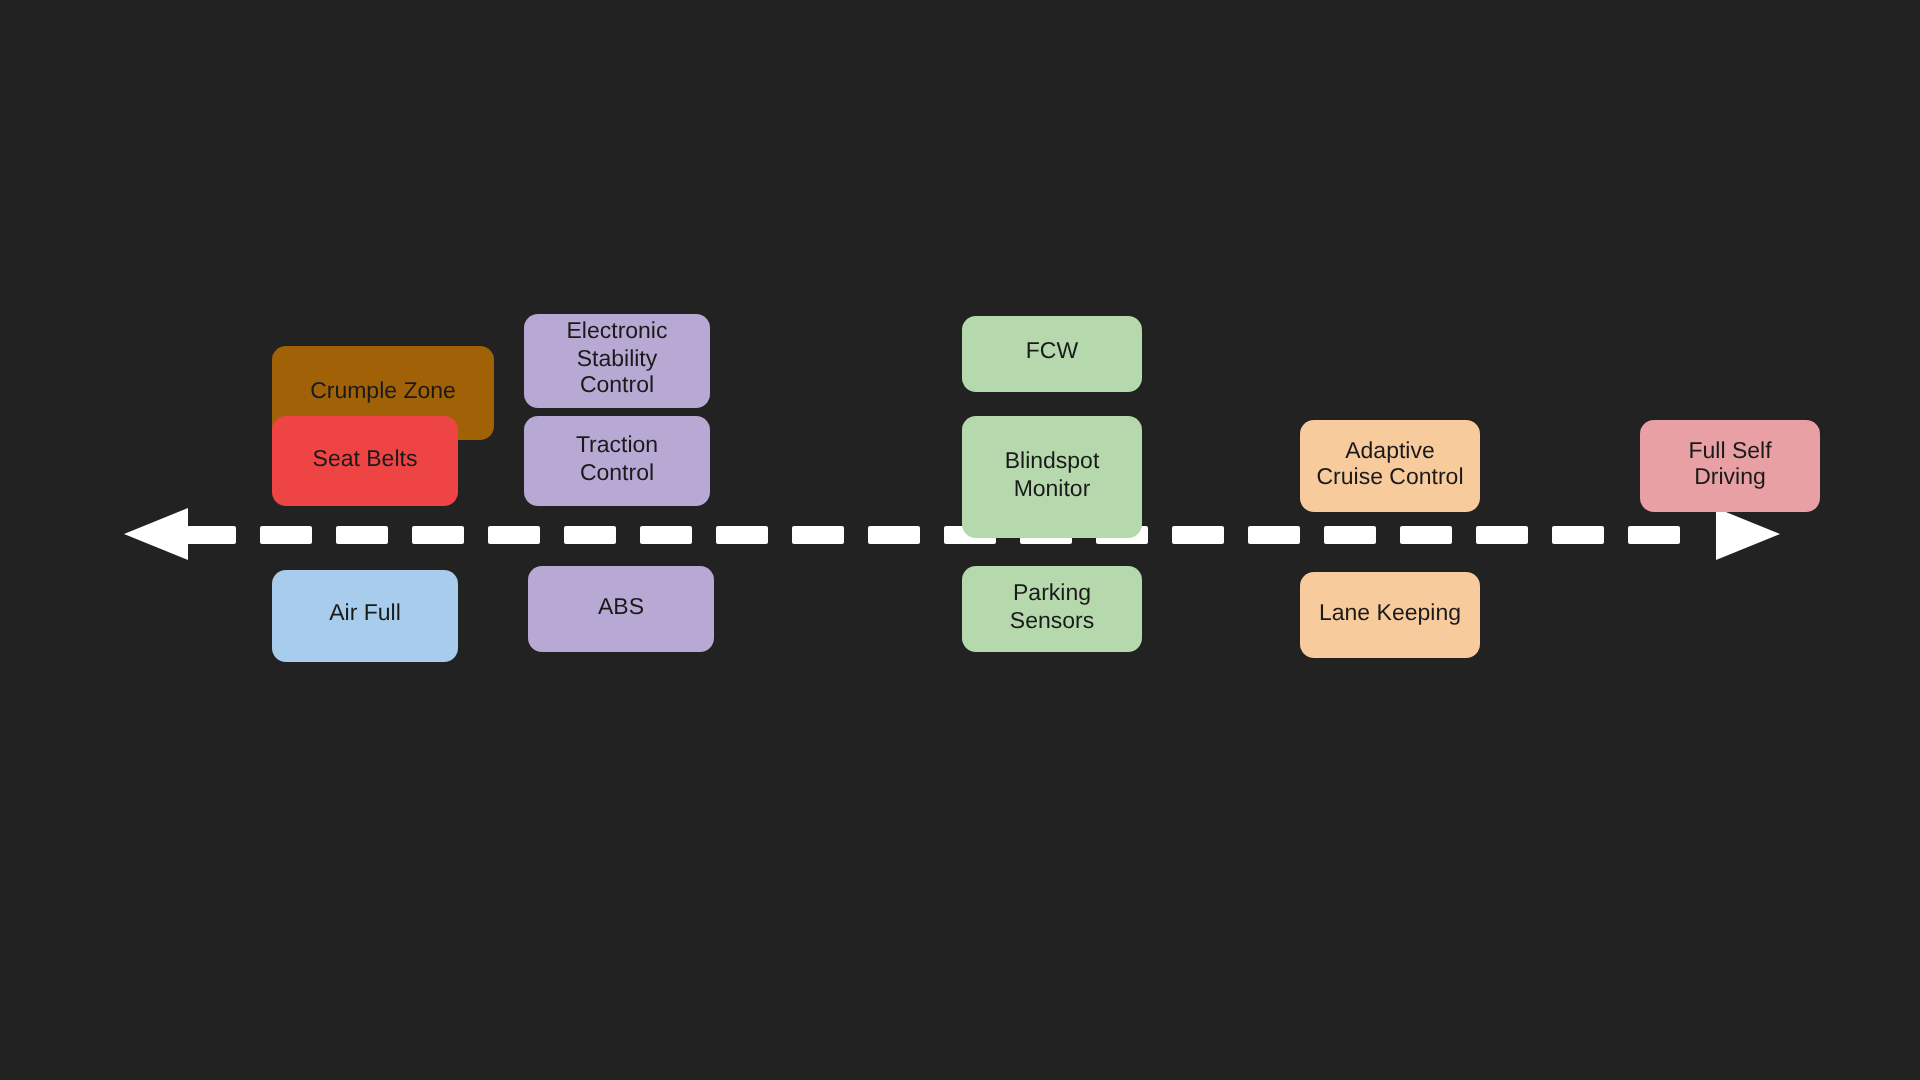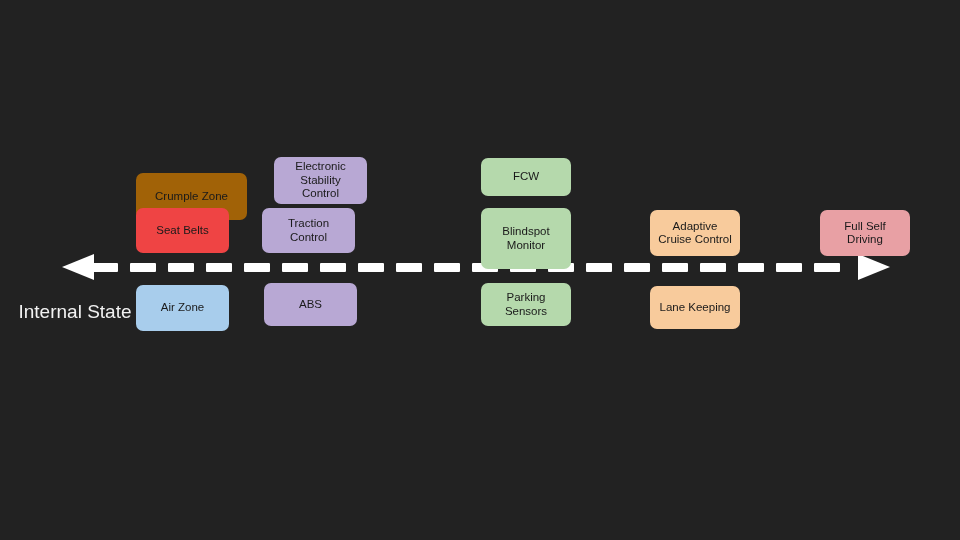--- a/index.html
+++ b/index.html
@@ -111,27 +111,26 @@
       <div class="dash" style="left: 494px;"></div>
       <div class="dash" style="left: 532px;"></div>
       <div class="dash" style="left: 570px;"></div>
       <div class="dash" style="left: 608px;"></div>
       <div class="dash" style="left: 646px;"></div>
       <div class="dash" style="left: 684px;"></div>
       <div class="dash" style="left: 722px;"></div>
     </div>
   <div class="arrowhead right"></div>
 
-  <div class="pole-label internal">Internal State</div>
 
   <div id="nodes">
       <div class="node" style="left: 136px; top: 157px; width: 111px; height: 47px; background: #a16207; margin-top: 16px;">Crumple Zone</div>
       <div class="node" style="left: 136px; top: 208px; width: 93px; height: 45px; background: #ef4444;">Seat Belts</div>
-      <div class="node" style="left: 136px; top: 285px; width: 93px; height: 46px; background: rgb(168, 205, 236);">Air Zone</div>
-      <div class="node" style="left: 262px; top: 157px; width: 93px; height: 47px; background: rgb(184, 168, 212); margin-left: 12px;">Electronic
+      <div class="node" style="left: 136px; top: 285px; width: 93px; height: 46px; background: rgb(168, 205, 236);">Air Full</div>
+      <div class="node" style="left: 262px; top: 157px; width: 93px; height: 47px; background: rgb(184, 168, 212);">Electronic
 Stability
 Control</div>
       <div class="node" style="left: 262px; top: 208px; width: 93px; height: 45px; background: rgb(184, 168, 212);">Traction
 Control</div>
       <div class="node" style="left: 264px; top: 283px; width: 93px; height: 43px; background: rgb(184, 168, 212);">ABS</div>
       <div class="node" style="left: 481px; top: 158px; width: 90px; height: 38px; background: rgb(181, 217, 172);">FCW</div>
       <div class="node" style="left: 481px; top: 208px; width: 90px; height: 61px; background: rgb(181, 217, 172);">Blindspot
 Monitor</div>
       <div class="node" style="left: 481px; top: 283px; width: 90px; height: 43px; background: rgb(181, 217, 172);">Parking
 Sensors</div>

